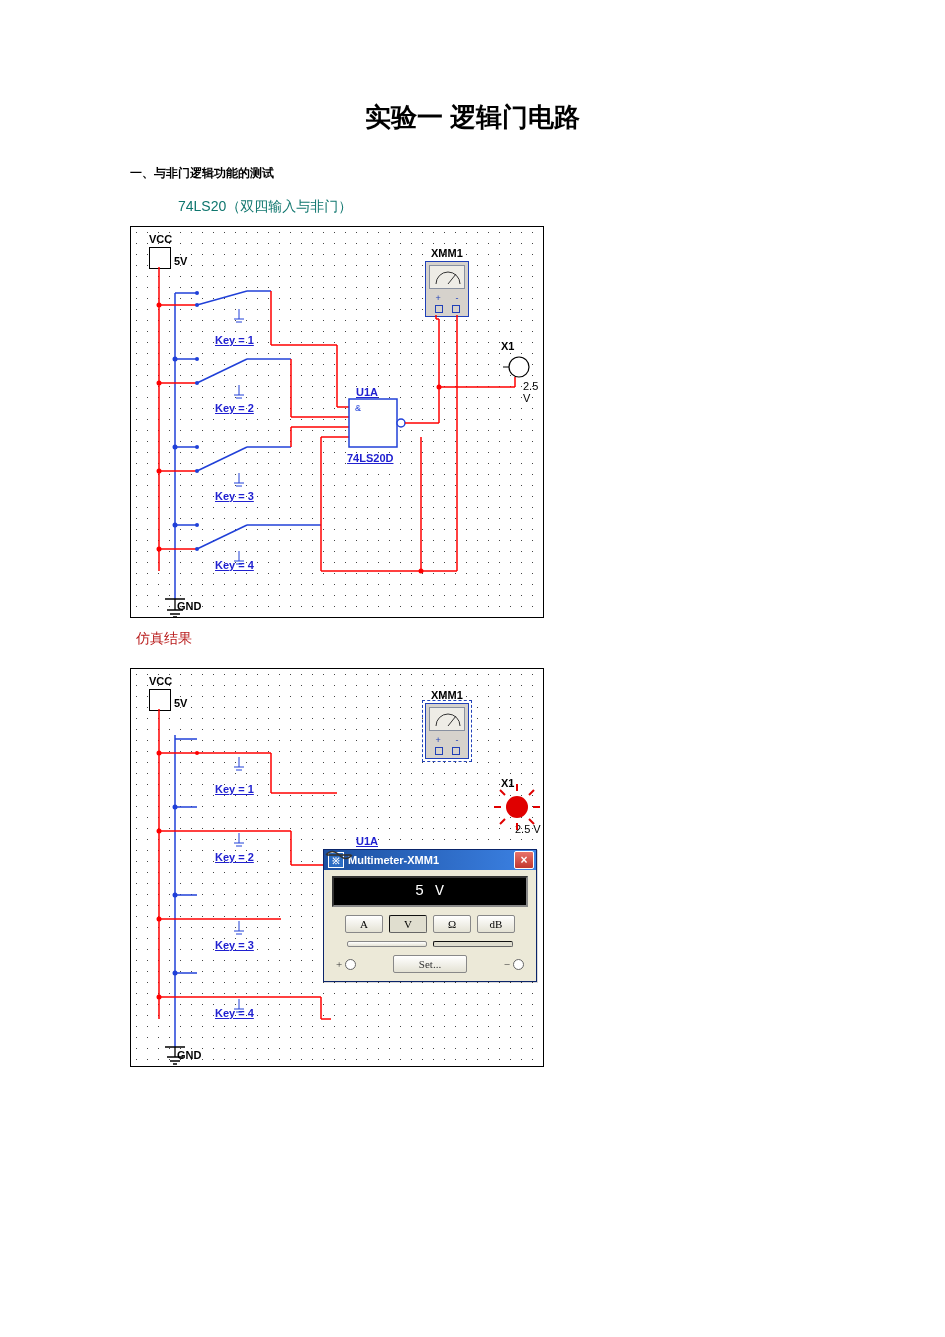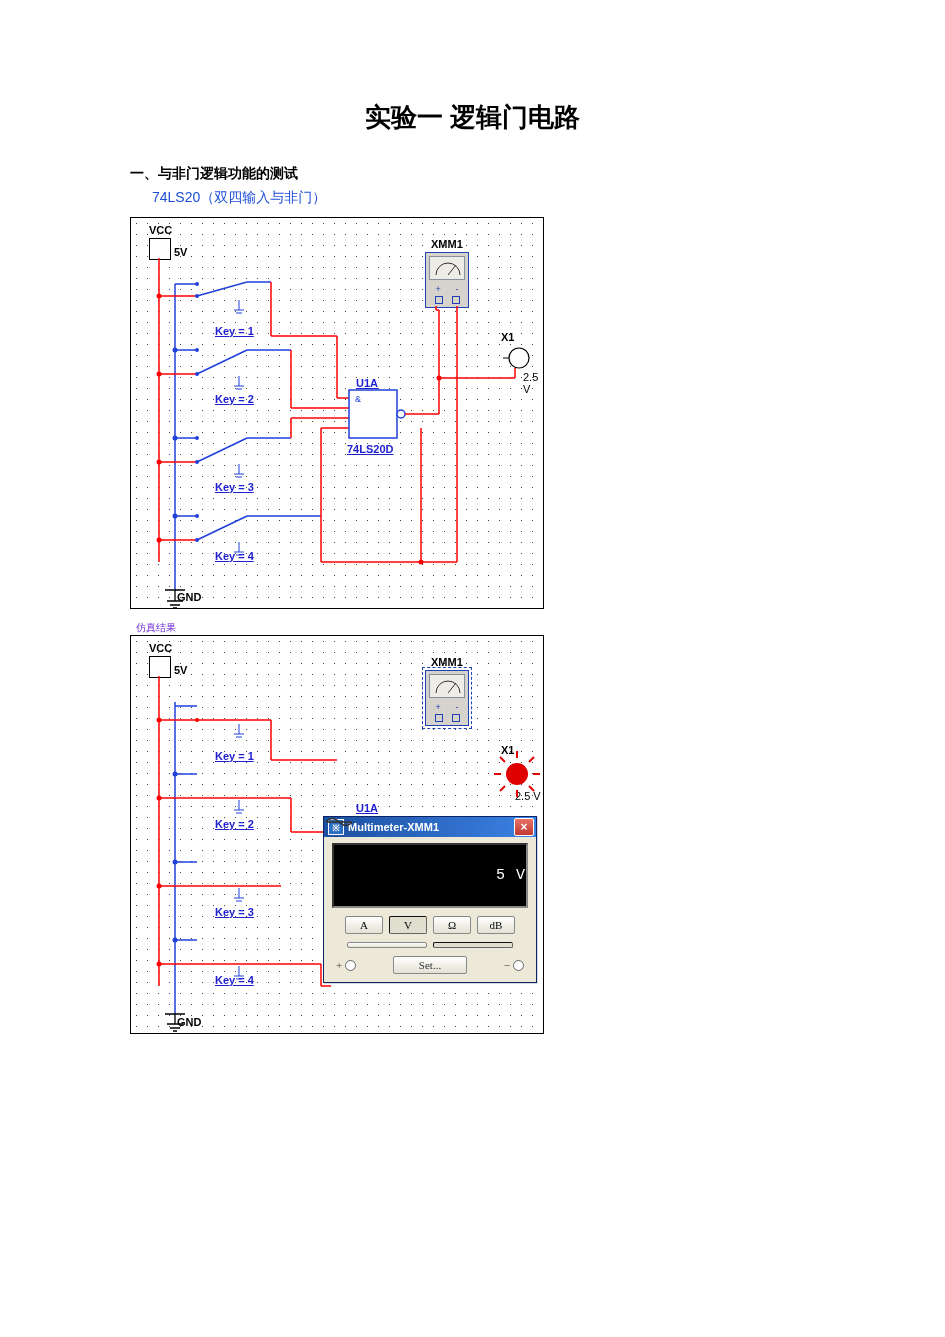--- a/index.html
+++ b/index.html
@@ -13,36 +13,36 @@
     padding: 100px 130px 40px 130px;
   }
   .title {
     text-align: center;
     font-size: 26px;
     font-weight: bold;
     margin-bottom: 30px;
     font-family: "SimHei", "Microsoft YaHei", sans-serif;
   }
   .h2 {
-    font-size: 14px;
+    font-size: 12px;
     font-weight: bold;
-    margin: 6px 0;
+    margin: 16px 0;
     font-family: "SimHei", "Microsoft YaHei", sans-serif;
   }
   .sub {
     font-size: 14px;
-    margin-left: 22px;
-    color: #1d4ed8;
+    margin-left: 48px;
+    color: #0f766e;
     margin-top: 6px;
     margin-bottom: 10px;
   }
   .result-label {
-    font-size: 10px;
-    color: #6d28d9;
-    margin: 12px 0 0 6px;
+    font-size: 14px;
+    color: #b91c1c;
+    margin: 12px 0 20px 6px;
   }
   .circuit {
     border: 1px solid #000;
     position: relative;
     background:
       radial-gradient(circle, #444 0.6px, transparent 0.6px) 0 0 / 11px 11px,
       #fff;
     overflow: hidden;
   }
   .c1 { width: 412px; height: 390px; }
@@ -94,22 +94,22 @@
     color: #fff;
     display: inline-flex; align-items: center; justify-content: center;
     font: bold 12px Arial;
     cursor: pointer;
   }
   .mm-body { padding: 6px 8px 8px; }
   .mm-display {
     background: #000;
     color: #fff;
     font: 15px "Courier New", monospace;
-    text-align: right;
-    padding: 22px 0;
+    text-align: center;
+    padding: 5px 0;
     border: 2px inset #888;
     letter-spacing: 1px;
   }
   .mm-row { display: flex; justify-content: center; gap: 6px; margin-top: 8px; }
   .mm-btn {
     border: 1px solid #888;
     background: linear-gradient(#fff, #E4E2D4);
     font: 11px Tahoma;
     padding: 2px 0;
     width: 36px;

